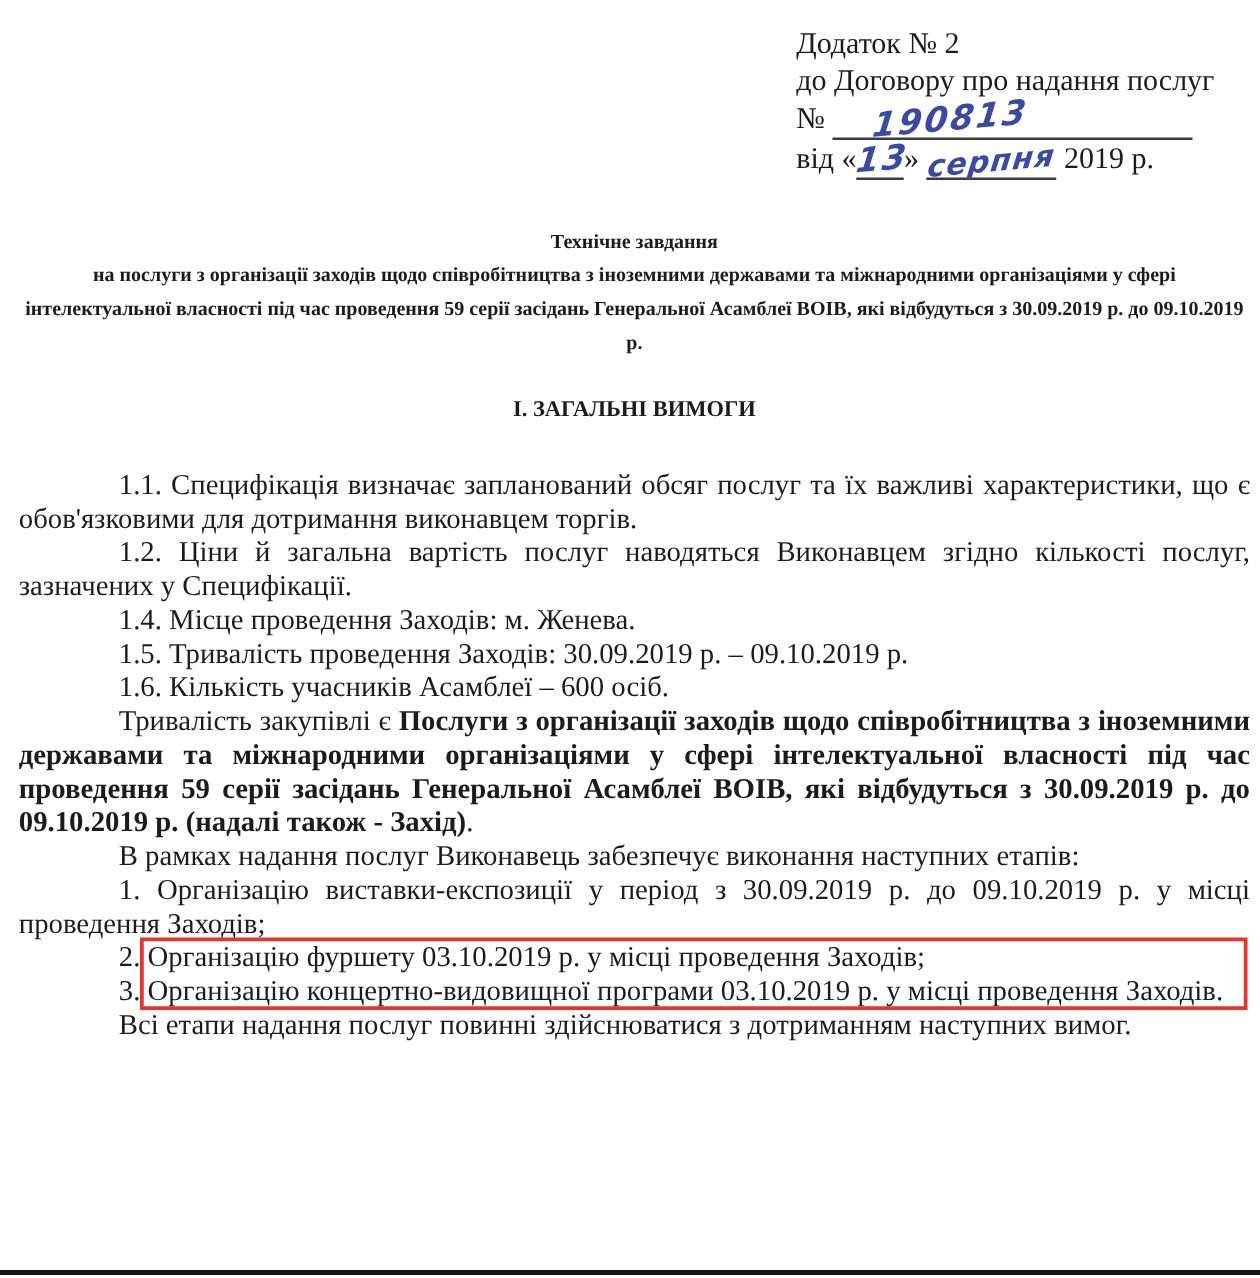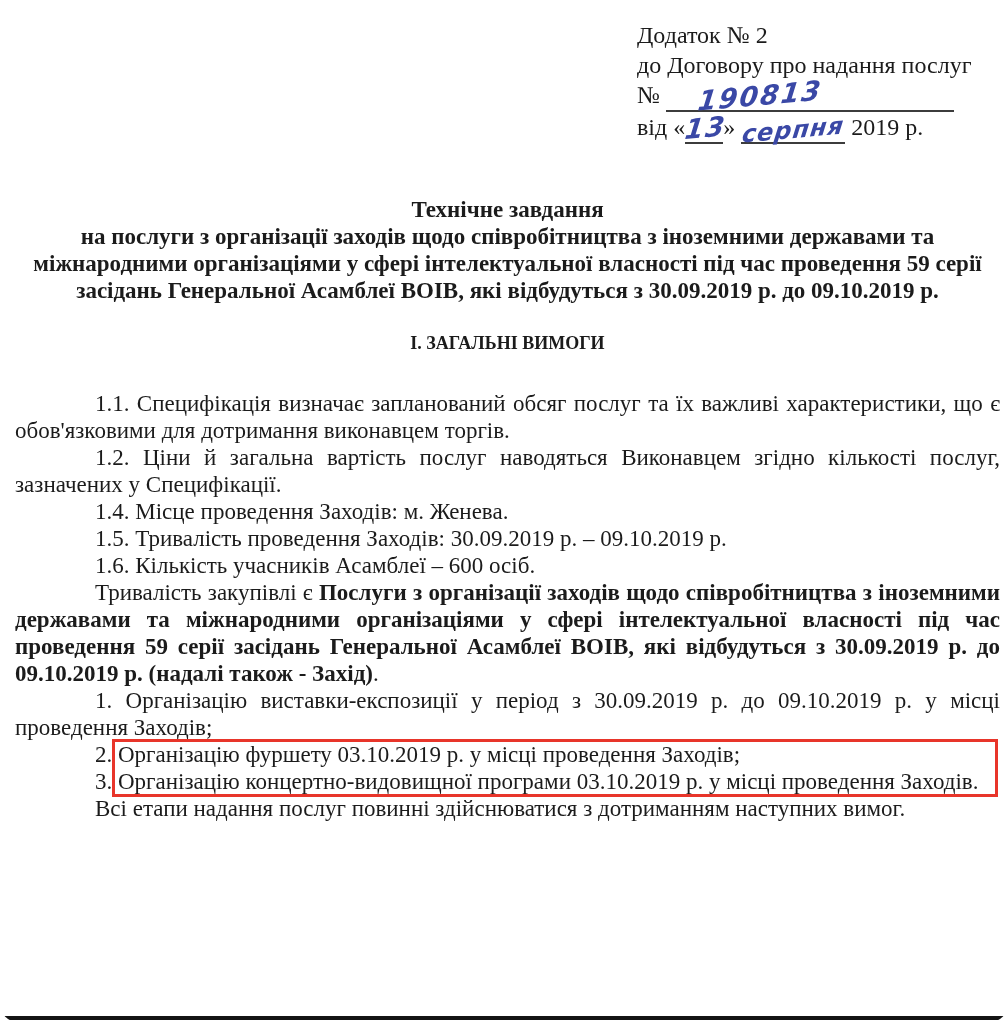--- a/index.html
+++ b/index.html
@@ -5,42 +5,41 @@
   html,body{margin:0;padding:0;background:#ffffff;}
   .doc{
     position:relative;
     width:1008px;height:1022px;
     box-sizing:border-box;
     padding:20px 8px 0 15px;
     background:#ffffff;
     font-family:"Liberation Serif","DejaVu Serif",serif;
     color:#1b1b1b;
     overflow:hidden;
-    border-radius:18px;
   }
   
   .header{margin-left:622px;font-size:24px;line-height:30px;}
   .fill{display:inline-block;border-bottom:2px solid #3c3c3c;vertical-align:baseline;}
   .fill-number{width:256px;padding-left:32px;}
   .fill-day{width:38px;text-align:center;}
   .fill-month{width:104px;text-align:center;margin:0 6px;}
   .hand{
     display:inline-block;
     font-family:"DejaVu Sans","Liberation Sans",sans-serif;
     font-style:italic;font-weight:bold;
     color:#3a48a6;
     transform:rotate(-5deg) skewX(-12deg);
     letter-spacing:2px;
     position:relative;top:2px;
     font-size:27px;
     line-height:1;
   }
   .hand-month{font-size:24px;letter-spacing:1px;top:3px;}
   
-  .title{margin-top:52px;text-align:center;font-weight:bold;font-size:23px;line-height:27px;}
+  .title{margin-top:36px;text-align:center;font-weight:bold;font-size:16px;line-height:27px;}
   
   .sec-heading{text-align:center;font-weight:bold;font-size:18px;line-height:27px;margin:0;}
   .h1{margin-top:26px;}
   .h2{margin-top:35px;}
   
   .clauses{margin-top:33px;}
   .subject{margin-top:33px;}
   p.body{margin:0;text-indent:80px;text-align:justify;font-size:23px;line-height:27px;}
   
   .stage-box{position:relative;}
@@ -82,20 +81,21 @@
     <p class="body">1.1. Специфікація визначає запланований обсяг послуг та їх важливі характеристики, що є обов'язковими для дотримання виконавцем торгів.</p>
     <p class="body">1.2. Ціни й загальна вартість послуг наводяться Виконавцем згідно кількості послуг, зазначених у Специфікації.</p>
     <p class="body">1.4. Місце проведення Заходів: м. Женева.</p>
     <p class="body">1.5. Тривалість проведення Заходів: 30.09.2019 р. – 09.10.2019 р.</p>
     <p class="body">1.6. Кількість учасників Асамблеї – 600 осіб.</p>
   </div>
 
 
   <p class="body subject"><span>Тривалість закупівлі є </span><b>Послуги з організації заходів щодо співробітництва з іноземними державами та міжнародними організаціями у сфері інтелектуальної власності під час проведення 59 серії засідань Генеральної Асамблеї ВОІВ, які відбудуться з 30.09.2019 р. до 09.10.2019 р. (надалі також - Захід)</b><span>.</span></p>
 
+  <p class="body">В рамках надання послуг Виконавець забезпечує виконання наступних етапів:</p>
 
   <p class="body">1. Організацію виставки-експозиції у період з 30.09.2019 р. до 09.10.2019 р. у місці проведення Заходів;</p>
 
   <div class="stage-box">
     <div class="red-rect"></div>
     <p class="body">2. Організацію фуршету 03.10.2019 р. у місці проведення Заходів;</p>
     <p class="body">3. Організацію концертно-видовищної програми 03.10.2019 р. у місці проведення Заходів.</p>
   </div>
 
   <p class="body">Всі етапи надання послуг повинні здійснюватися з дотриманням наступних вимог.</p>

